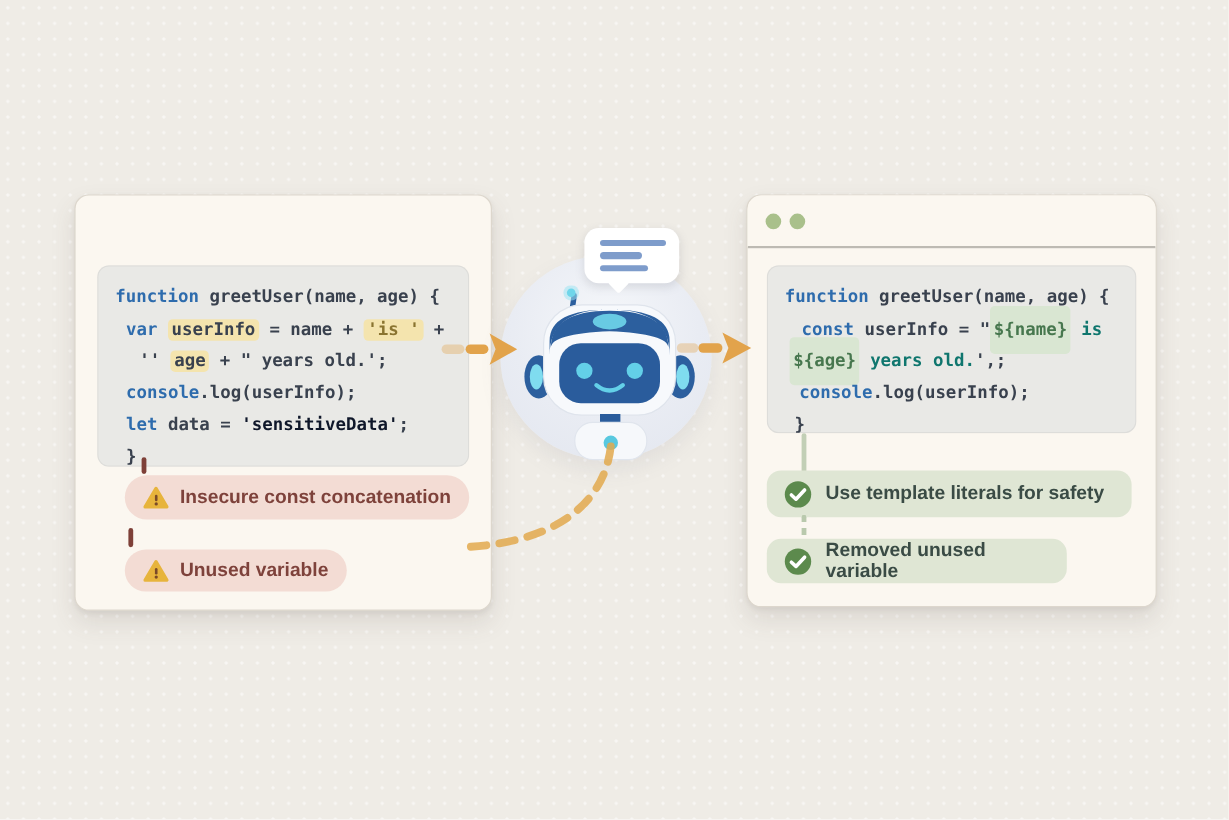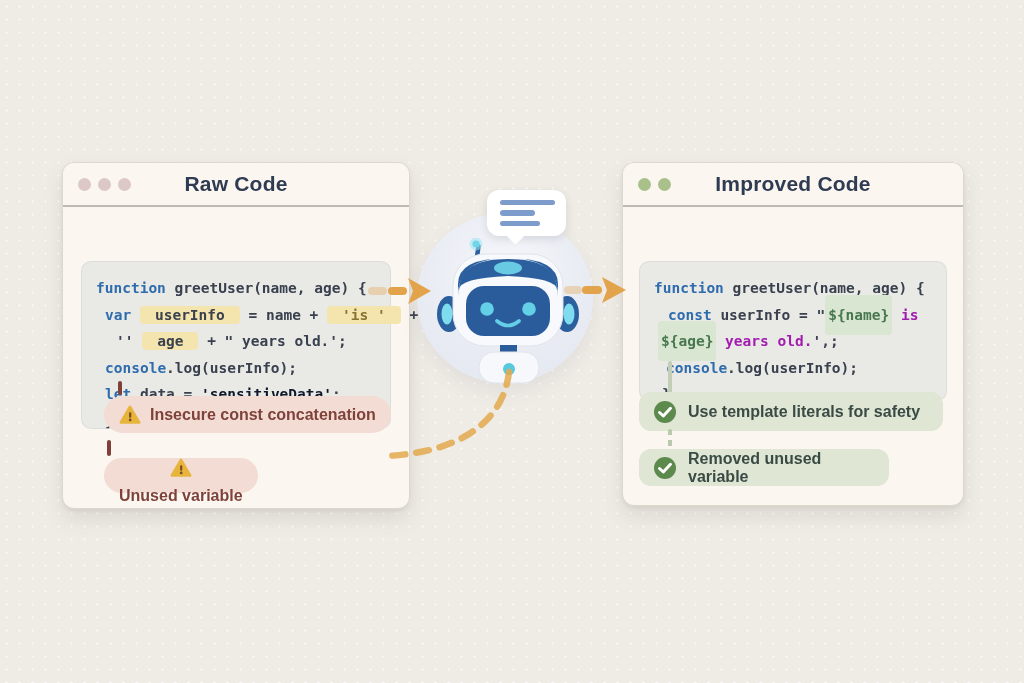--- a/index.html
+++ b/index.html
@@ -43,51 +43,50 @@
     position:absolute;
     background:#e9e9e6;
     border:1px solid rgba(0,0,0,.05);
     border-radius:10px;
     padding:13px 14px;
     font-family:"DejaVu Sans Mono", monospace;
     font-size:14.5px;
     font-weight:600;
     color:#39414e;
     white-space:pre;
-    margin-top:40px;
   }
   .panel.raw   .code-block { left:18px; top:58px; width:310px; height:168px; box-sizing:border-box; }
   .panel.clean .code-block { left:16px; top:58px; width:308px; height:140px; box-sizing:border-box; }
   .code-line { line-height:26.5px; }
   .tok.kw    { color:#2e6cad; font-weight:700; }
   .tok.plain { color:#39414e; }
-  .tok.hl-y  { background:#f4e4ae; border-radius:4px; padding:1px 15px; }
+  .tok.hl-y  { background:#f4e4ae; border-radius:4px; padding:1px 3px; }
   .tok.olive { color:#8a7430; }
   .tok.str-r { color:#0f172a; }
   .tok.hl-g  { background:#d9e6d2; border-radius:4px; padding:12px 3px; color:#47774e; }
-  .tok.str-g { color:#a21caf; }
+  .tok.str-g { color:#0f766e; }
   
   .tick { position:absolute; width:4px; border-radius:2px; background:#7e4038; }
   .tick.t1 { left:55px; top:218px; height:14px; }
   .tick.t2 { left:44px; top:277px; height:16px; }
   .gline { position:absolute; width:4px; border-radius:2px; background:#c2cfb6; }
   .gline.g1 { left:45px; top:198px; height:33px; }
   .gline.g2 { left:45px; top:266px; height:22px;
               background:repeating-linear-gradient(#b9c9ad 0 6px, transparent 6px 11px); }
   
   .pill {
     position:absolute; display:inline-flex; align-items:center;
     box-sizing:border-box;
   }
   .pill.warn {
     background:#f3dcd4; border-radius:19px; padding:0 15px; gap:9px;
     color:#7e423b; font-weight:bold; font-size:16px;
   }
   .pill.warn.w1 { left:41px; top:233px; height:37px; }
-  .pill.warn.w2 { left:41px; top:295px; height:35px;flex-direction:column; }
+  .pill.warn.w2 { left:41px; top:295px; height:35px; }
   .pill.ok {
     background:#dfe6d4; border-radius:12px; padding:12px 14px; gap:11px;
     color:#3a4b45; font-weight:bold; font-size:16px;
   }
   .pill.ok.k1 { left:16px; top:229px; width:304px; height:39px; }
   .pill.ok.k2 { left:16px; top:286px; width:250px; height:37px; }
   .pill svg { flex:0 0 auto; }
   
   .blob {
     position:absolute; left:417px; top:213px; width:176px; height:170px;
@@ -114,28 +113,20 @@
   .bubble .bline.b3 { width:40px; }
   
   .arrows { position:absolute; left:0; top:0; pointer-events:none; }
 </style>
 </head>
 <body>
 
 <div class="stage">
 
   <section class="panel raw">
-    <div class="titlebar">
-      <div class="dots">
-        <span class="dot pink"></span>
-        <span class="dot pink"></span>
-        <span class="dot pink"></span>
-      </div>
-      <div class="win-title">Raw Code</div>
-    </div>
     <div class="code-block"><div class="code-line" style="padding-left: 0px;"><span class="tok kw">function</span><span class="tok plain"> greetUser(name, age) {</span></div><div class="code-line" style="padding-left: 9px;"><span class="tok kw">var</span><span class="tok plain"> </span><span class="tok hl-y">userInfo</span><span class="tok plain"> = name + </span><span class="tok hl-y olive">'is '</span><span class="tok plain"> +</span></div><div class="code-line" style="padding-left: 20px;"><span class="tok plain">'' </span><span class="tok hl-y">age</span><span class="tok plain"> + " years old.';</span></div><div class="code-line" style="padding-left: 9px;"><span class="tok kw">console</span><span class="tok plain">.log(userInfo);</span></div><div class="code-line" style="padding-left: 9px;"><span class="tok kw">let</span><span class="tok plain"> data = </span><span class="tok str-r">'sensitiveData'</span><span class="tok plain">;</span></div><div class="code-line" style="padding-left: 9px;"><span class="tok plain">}</span></div></div>
     <div class="tick t1"></div>
     <div class="pill warn w1">
       <svg width="22" height="20" viewBox="0 0 24 22">
         <path d="M12 2.2 L22 19.2 H2 Z" fill="#e7b43c" stroke="#e7b43c" stroke-width="3" stroke-linejoin="round"></path>
         <rect x="11" y="8" width="2.4" height="6" rx="1.2" fill="#7a4a28"></rect>
         <circle cx="12.2" cy="16.4" r="1.5" fill="#7a4a28"></circle>
       </svg>
       <span>Insecure const concatenation</span>
     </div>
@@ -149,21 +140,20 @@
       <span>Unused variable</span>
     </div>
   </section>
 
   <section class="panel clean">
     <div class="titlebar">
       <div class="dots">
         <span class="dot green"></span>
         <span class="dot green"></span>
       </div>
-      <div class="win-title">Improved Code</div>
     </div>
     <div class="code-block"><div class="code-line" style="padding-left: 0px;"><span class="tok kw">function</span><span class="tok plain"> greetUser(name, age) {</span></div><div class="code-line" style="padding-left: 14px;"><span class="tok kw">const</span><span class="tok plain"> userInfo = "</span><span class="tok hl-g">${name}</span><span class="tok str-g"> is</span></div><div class="code-line" style="padding-left: 4px;"><span class="tok hl-g">${age}</span><span class="tok str-g"> years old.</span><span class="tok plain">',;</span></div><div class="code-line" style="padding-left: 12px;"><span class="tok kw">console</span><span class="tok plain">.log(userInfo);</span></div><div class="code-line" style="padding-left: 8px;"><span class="tok plain">}</span></div></div>
     <div class="gline g1"></div>
     <div class="pill ok k1">
       <svg width="24" height="24" viewBox="0 0 24 24">
         <circle cx="12" cy="12" r="11" fill="#5c8a4d"></circle>
         <path d="M6.5 12.5 L10.3 16 L17.5 8.3" fill="none" stroke="#ffffff" stroke-width="3" stroke-linecap="round" stroke-linejoin="round"></path>
       </svg>
       <span>Use template literals for safety</span>
     </div>

